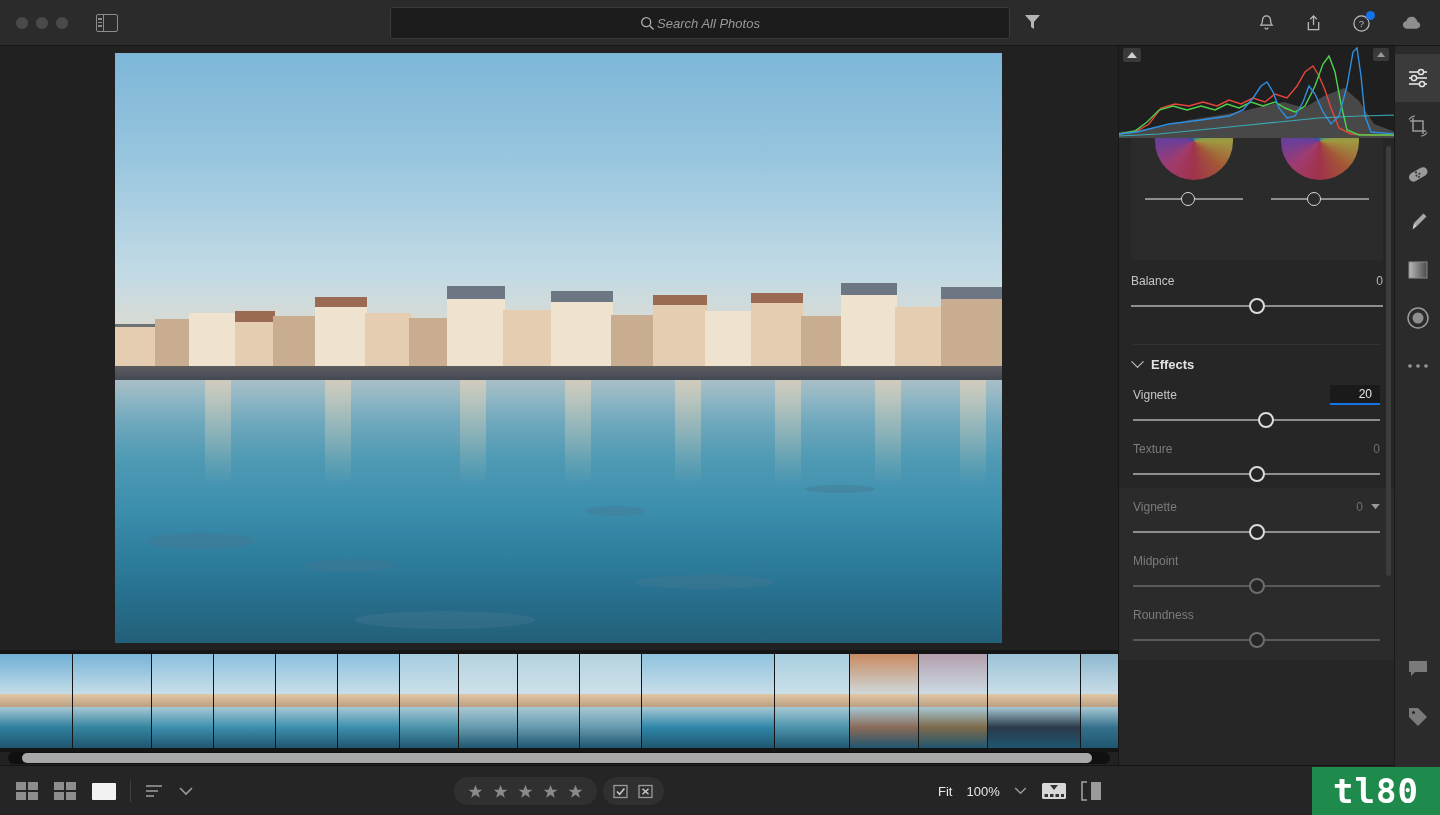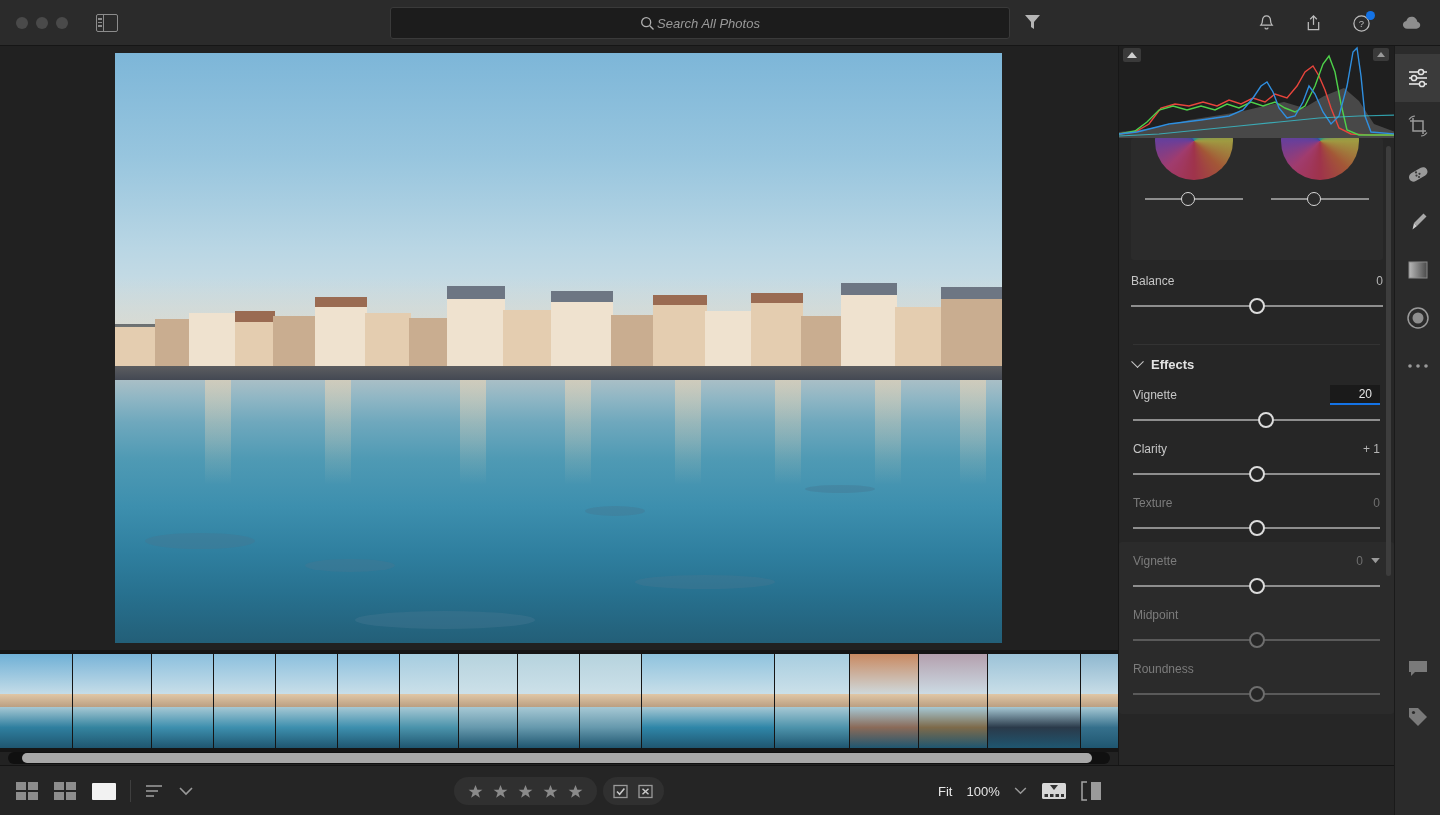--- a/index.html
+++ b/index.html
@@ -523,30 +523,20 @@
       <div class="slhead">
         <span class="sllabel">Vignette</span>
         <span class="slval edit">20</span>
       </div>
       <div class="track">
         <i class="tline"></i>
           <i class="knob" style="left:54%;"></i>
       </div>
     </div>
 
-    <div class="slrow">
-      <div class="slhead">
-        <span class="sllabel">Clarity</span>
-        <span class="slval">+ 1</span>
-      </div>
-      <div class="track">
-        <i class="tline"></i>
-          <i class="knob" style="left:50%;"></i>
-      </div>
-    </div>
 
     <div class="slrow">
       <div class="slhead">
         <span class="sllabel dim">Texture</span>
         <span class="slval dim">0</span>
       </div>
       <div class="track">
         <i class="tline"></i>
           <i class="knob" style="left:50%;"></i>
       </div>
@@ -662,14 +652,17 @@
       </div>
       <div class="railbtn">
         <svg width="22" height="21" viewBox="0 0 22 21">
           <path d="M2 2h9l9 9-9 9-9-9z" fill="#7a7a7a"></path>
           <circle cx="6.5" cy="6.5" r="1.6" fill="#2b2b2b"></circle>
         </svg>
       </div>
     </div>
   </div>
 
+  <div class="watermark">
+    <span class="wm-t">tl80</span>
+  </div>
 
 </div>
 
 </body></html>

